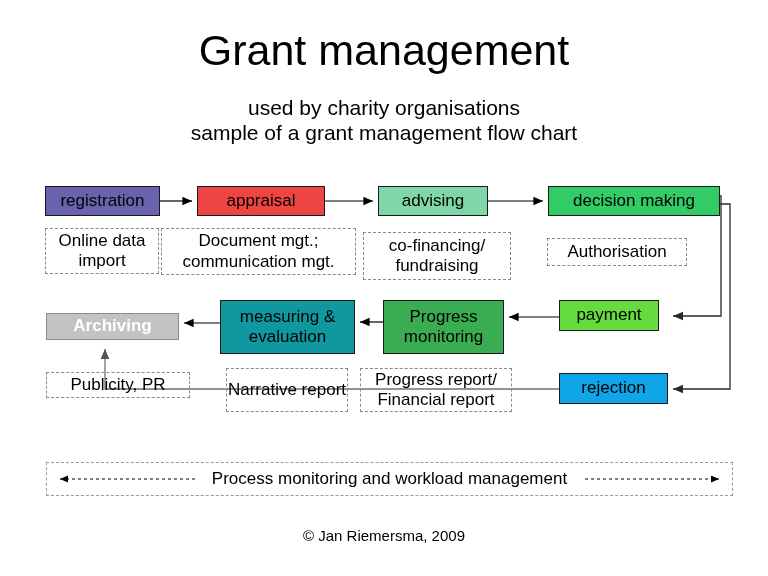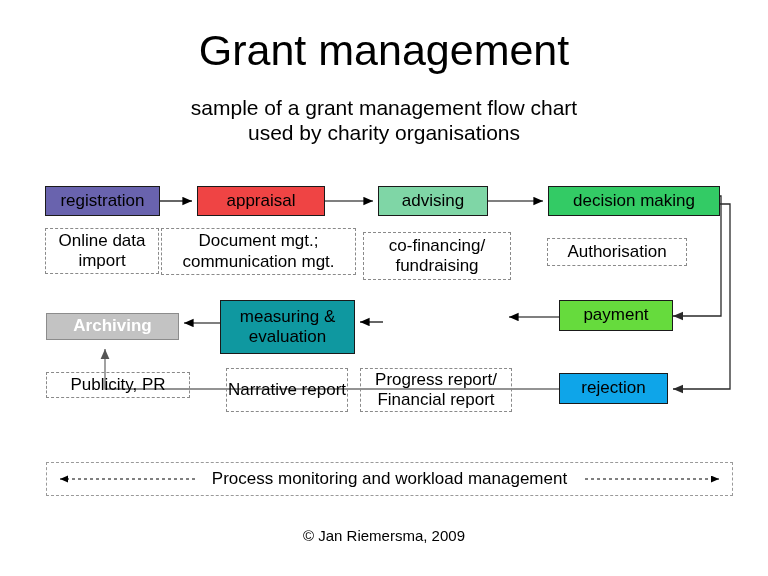--- a/index.html
+++ b/index.html
@@ -39,41 +39,41 @@
 
   .n-online       { left:45px;  top:228px; width:114px; height:46px; }
   .n-document     { left:161px; top:228px; width:195px; height:47px; }
   .n-cofinancing  { left:363px; top:232px; width:148px; height:48px; }
   .n-authorisation{ left:547px; top:238px; width:140px; height:28px; }
 
   .b-archiving    { left:46px;  top:313px; width:133px; height:27px; background:#C3C3C3;
                     color:#ffffff; font-weight:bold; border:1px solid #8c8c8c; }
   .b-measuring    { left:220px; top:300px; width:135px; height:54px; background:#0F98A0; }
   .b-progressmon  { left:383px; top:300px; width:121px; height:54px; background:#3AAD52; }
-  .b-payment      { left:559px; top:300px; width:114px; height:31px; background:#66DB3D; }
+  .b-payment      { left:559px; top:300px; width:100px; height:31px; background:#66DB3D; }
 
   .n-publicity    { left:46px;  top:372px; width:144px; height:26px; }
   .n-narrative    { left:226px; top:368px; width:122px; height:44px; }
   .n-progressrep  { left:360px; top:368px; width:152px; height:44px; }
   .b-rejection    { left:559px; top:373px; width:109px; height:31px; background:#0ea5e9; }
 
   .n-band {
     left:46px; top:462px; width:687px; height:34px;
     font-size:17px; border:1px dashed #9a9a9a;
   }
 </style>
 </head>
 <body>
 
 <div id="slide">
 
   <div class="title">Grant management</div>
   <div class="subtitle">
+    <div>used by charity organisations</div>
     <div>sample of a grant management flow chart</div>
-    <div>used by charity organisations</div>
   </div>
 
   <svg class="wires" width="768" height="576">
     <defs>
       <marker id="mk-black" markerWidth="9" markerHeight="8" refX="8" refY="3.5" orient="auto">
         <path d="M0,0 L8,3.5 L0,7 z" fill="#000"></path>
       </marker>
       <marker id="mk-dgray" markerWidth="9" markerHeight="8" refX="8" refY="3.5" orient="auto">
         <path d="M0,0 L8,3.5 L0,7 z" fill="#2a2a2a"></path>
       </marker>
@@ -119,20 +119,23 @@
   <div class="note n-authorisation">
     <span>Authorisation</span>
   </div>
 
   <div class="box b-archiving">
     <span>Archiving</span>
   </div>
   <div class="box b-measuring">
     <span>measuring &amp; evaluation</span>
   </div>
+  <div class="box b-progressmon">
+    <span>Progress monitoring</span>
+  </div>
   <div class="box b-payment">
     <span>payment</span>
   </div>
 
   <div class="note n-publicity">
     <span>Publicity, PR</span>
   </div>
   <div class="note n-narrative">
     <span>Narrative report</span>
   </div>

